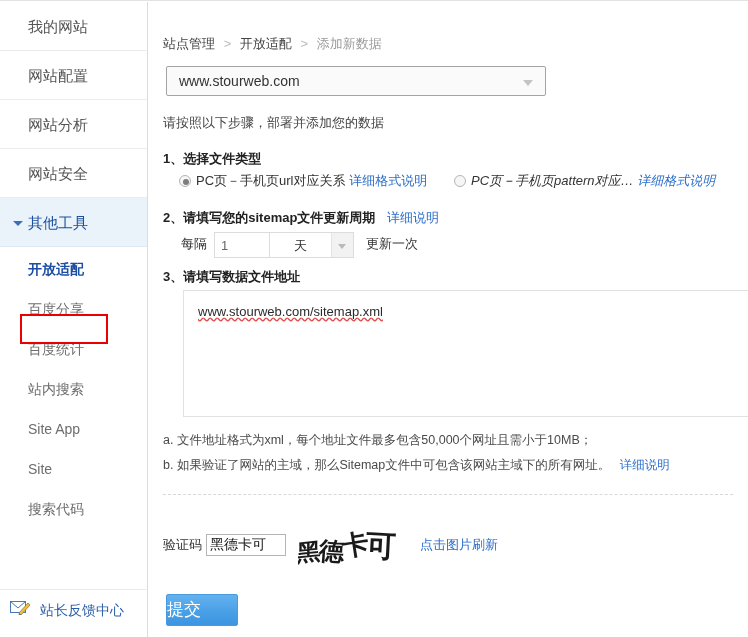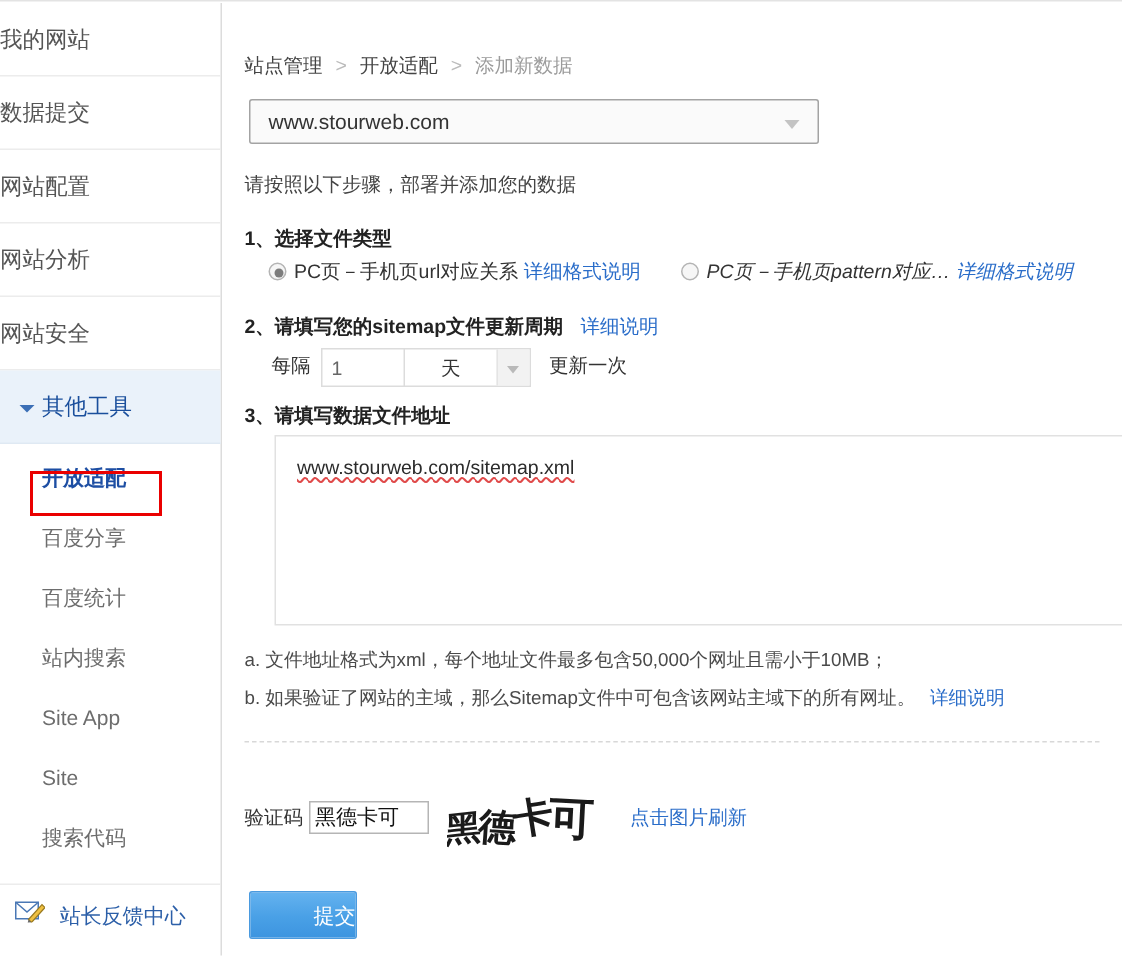--- a/index.html
+++ b/index.html
@@ -23,20 +23,21 @@
   #sidebar {
     position: absolute;
     left: 0; top: 1px;
     width: 148px; height: 636px;
     background: #fff;
     border-right: 1px solid #dcdcdc;
   }
   .nav-top-item {
     height: 49px;
     line-height: 49px;
+    padding-left: 28px;
     font-size: 15px;
     color: #555;
     border-bottom: 1px solid #ececec;
     cursor: pointer;
     white-space: nowrap;
   }
   .nav-top-item.expanded {
     background: #eaf2fa;
     color: #1a4f9c;
     border-bottom: 1px solid #dfe9f3;
@@ -312,39 +313,36 @@
   }
 
   #submit-btn {
     position: absolute;
     left: 17px; top: 592px;
     width: 72px; height: 32px;
     border: 1px solid #4a9adf;
     border-radius: 2px;
     background: linear-gradient(to bottom, #64b2ef 0%, #49a0e6 55%, #3d95e0 100%);
     color: #fff;
-    font-size: 14px;
+    font-size: 17px;
     font-family: "Liberation Sans", sans-serif;
     cursor: pointer;
-    text-align: right;
+    text-align: left;
     line-height: 30px;
   }
 </style>
 </head>
 <body>
 
 <div id="root">
 
   <div id="sidebar">
 
     <div class="nav-top-item">
       <span>我的网站</span>
-    </div>
-    <div class="nav-top-item">
-      <span>数据提交</span>
     </div>
     <div class="nav-top-item">
       <span>网站配置</span>
     </div>
     <div class="nav-top-item">
       <span>网站分析</span>
     </div>
     <div class="nav-top-item">
       <span>网站安全</span>
     </div>

